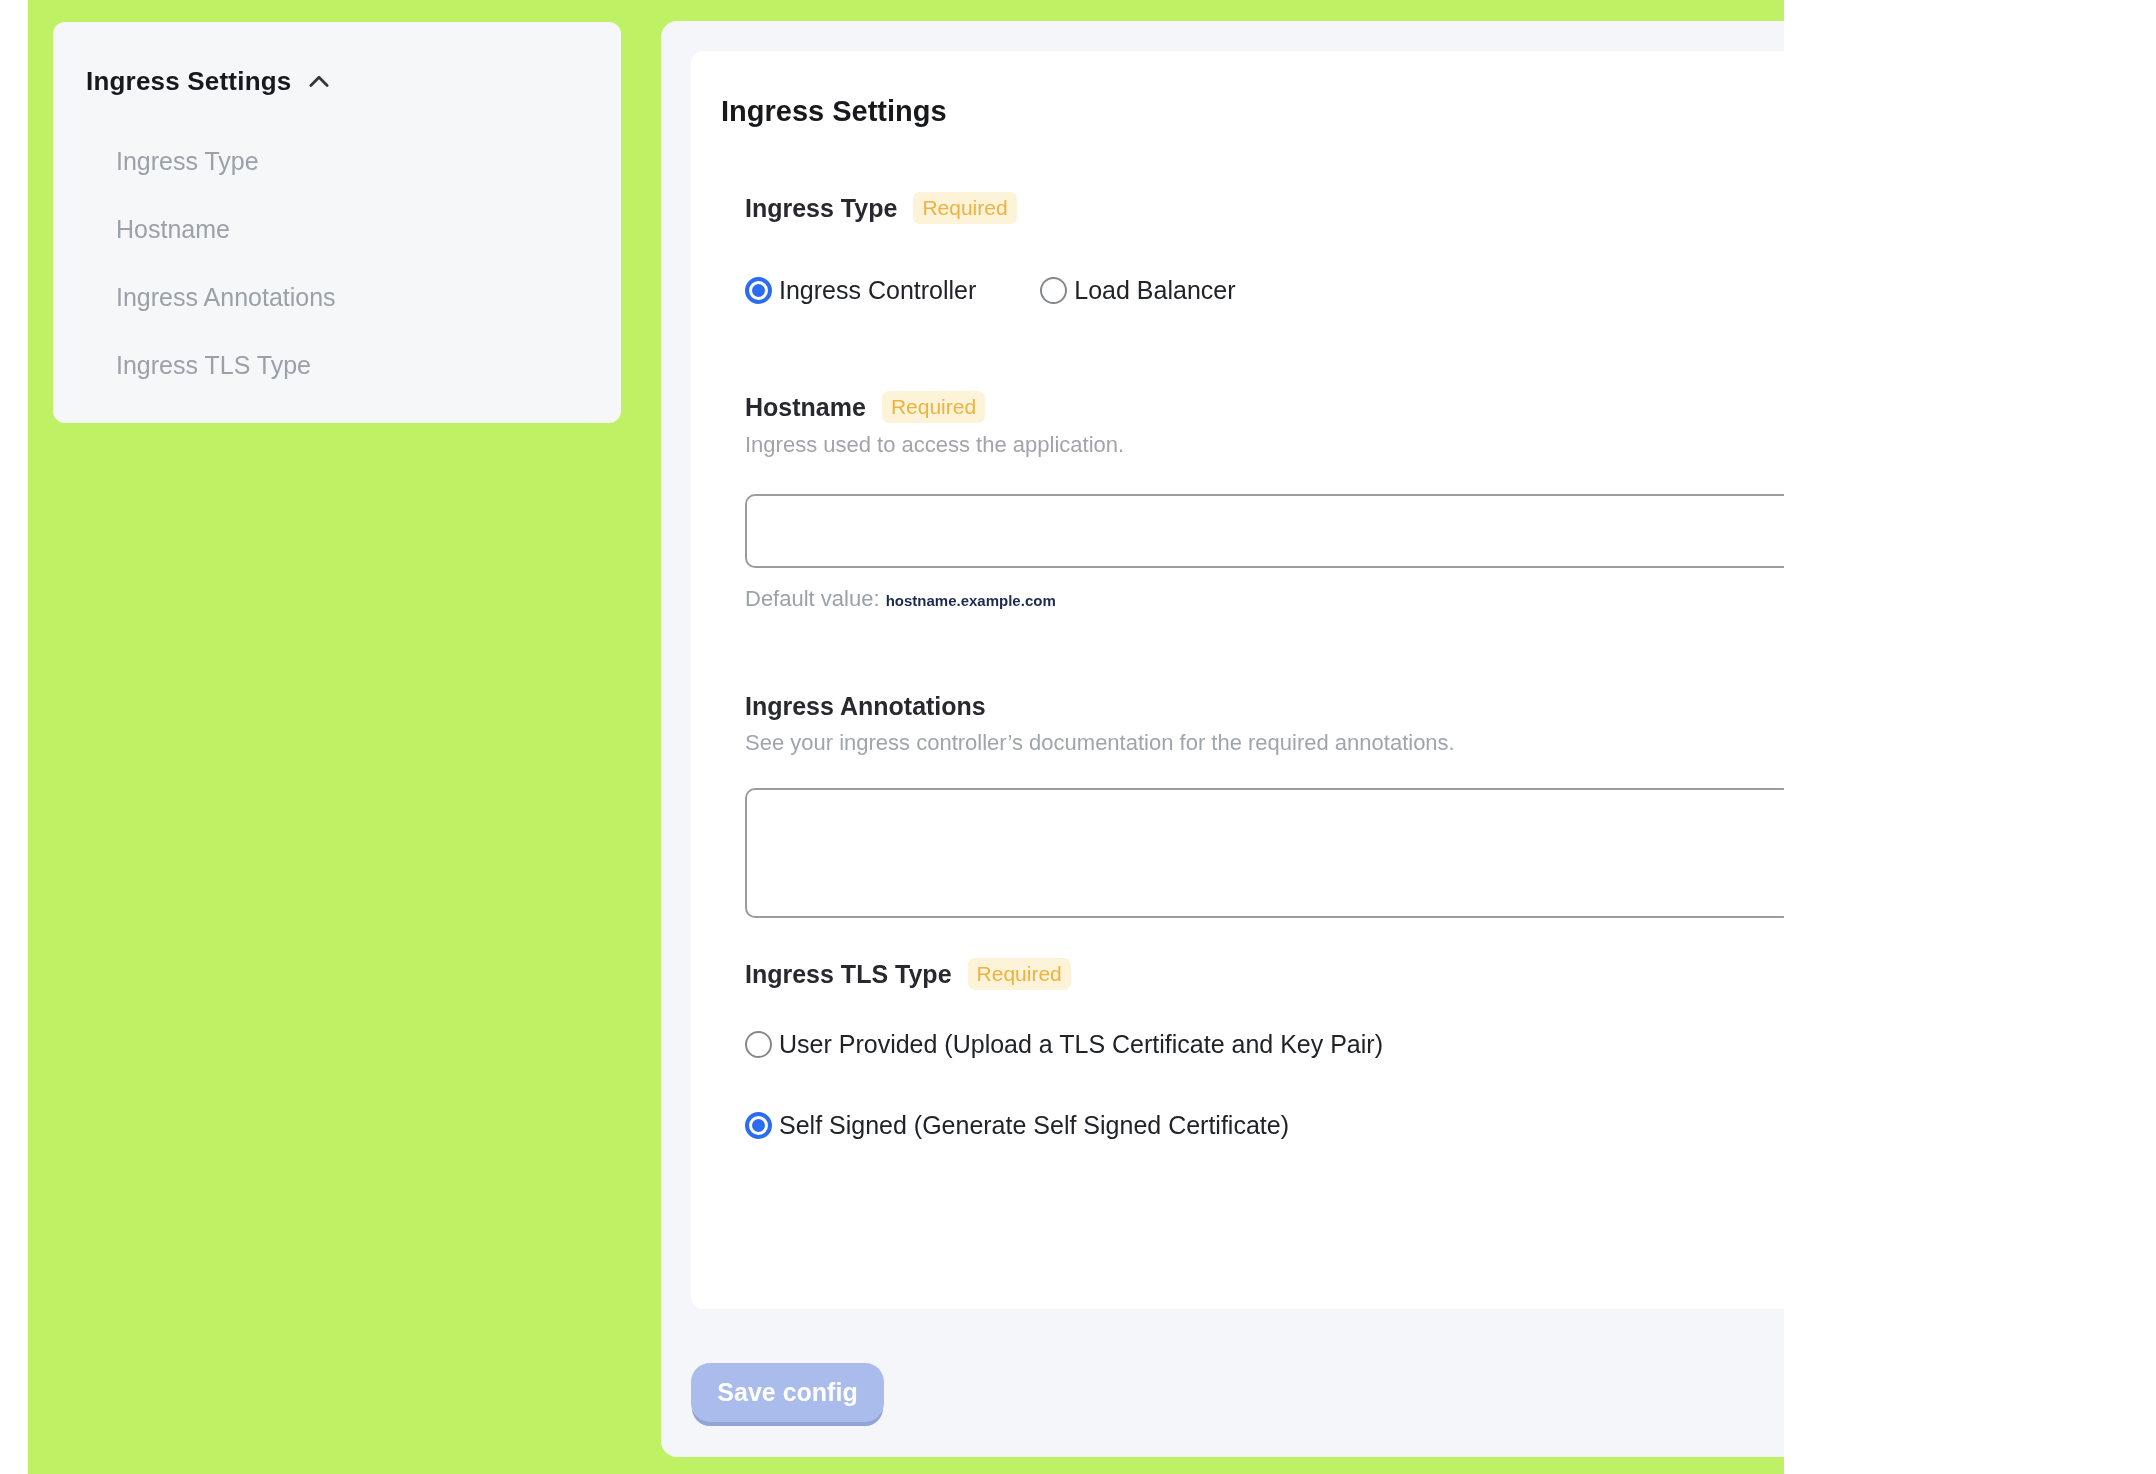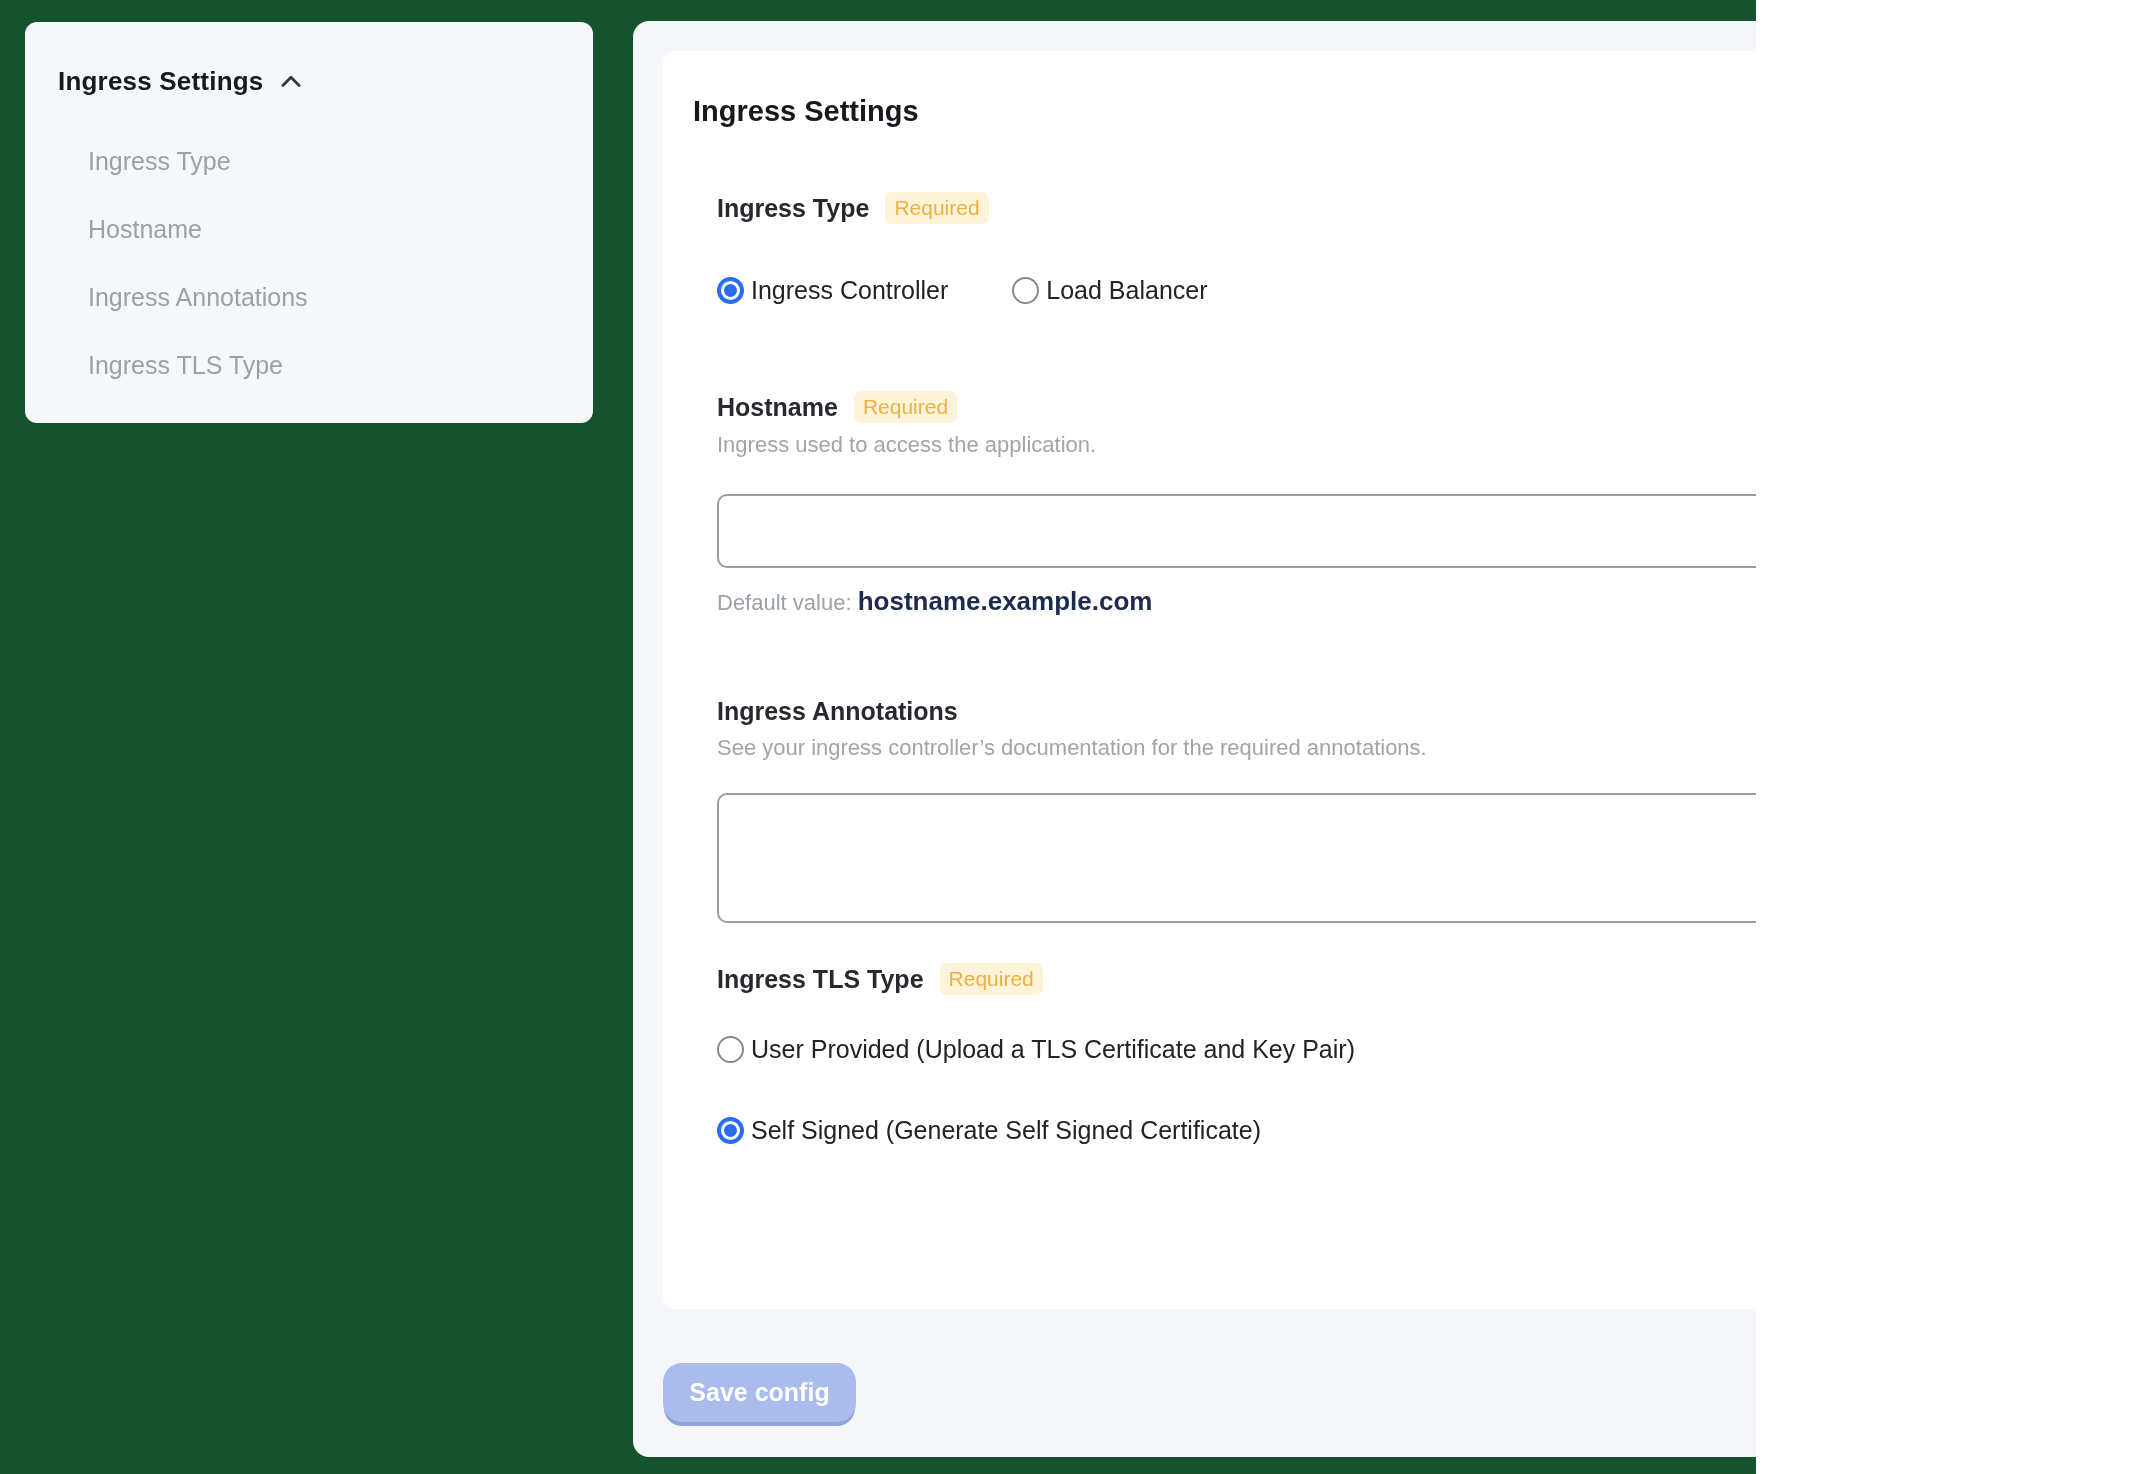--- a/index.html
+++ b/index.html
@@ -5,22 +5,23 @@
   * { box-sizing: border-box; margin: 0; padding: 0; }
   html, body { background: #ffffff; }
   body {
     font-family: "Liberation Sans", "DejaVu Sans", sans-serif;
     color: #1f2226;
   }
   .canvas {
     position: relative;
     width: 1756px;
     height: 1474px;
-    background: #14532d;
+    background: #bef264;
     overflow: hidden;
+    margin-left: 28px;
   }
 
   
   .sidebar {
     position: absolute;
     left: 25px; top: 22px;
     width: 568px; height: 401px;
     background: #f5f7f9;
     border-radius: 12px;
     padding: 44px 20px 0 33px;
@@ -90,21 +91,21 @@
 
   .text-input {
     width: 100%; height: 74px;
     border: 2px solid #999da2; border-radius: 10px;
     background: #ffffff;
     font-size: 24px; font-family: inherit; color: #1f2226;
     padding: 0 18px;
     outline: none;
   }
   .default-line { margin-top: 18px; font-size: 22px; color: #9ba1a8; }
-  .default-value { color: #1d2b50; font-weight: 700; font-size: 26px; }
+  .default-value { color: #1d2b50; font-weight: 700; font-size: 15px; }
 
   .textarea-wrap { position: relative; width: 100%; }
   .text-area {
     width: 100%; height: 130px;
     border: 2px solid #999da2; border-radius: 10px;
     background: #ffffff;
     font-size: 24px; font-family: inherit; color: #1f2226;
     padding: 12px 18px;
     outline: none;
     resize: none;

